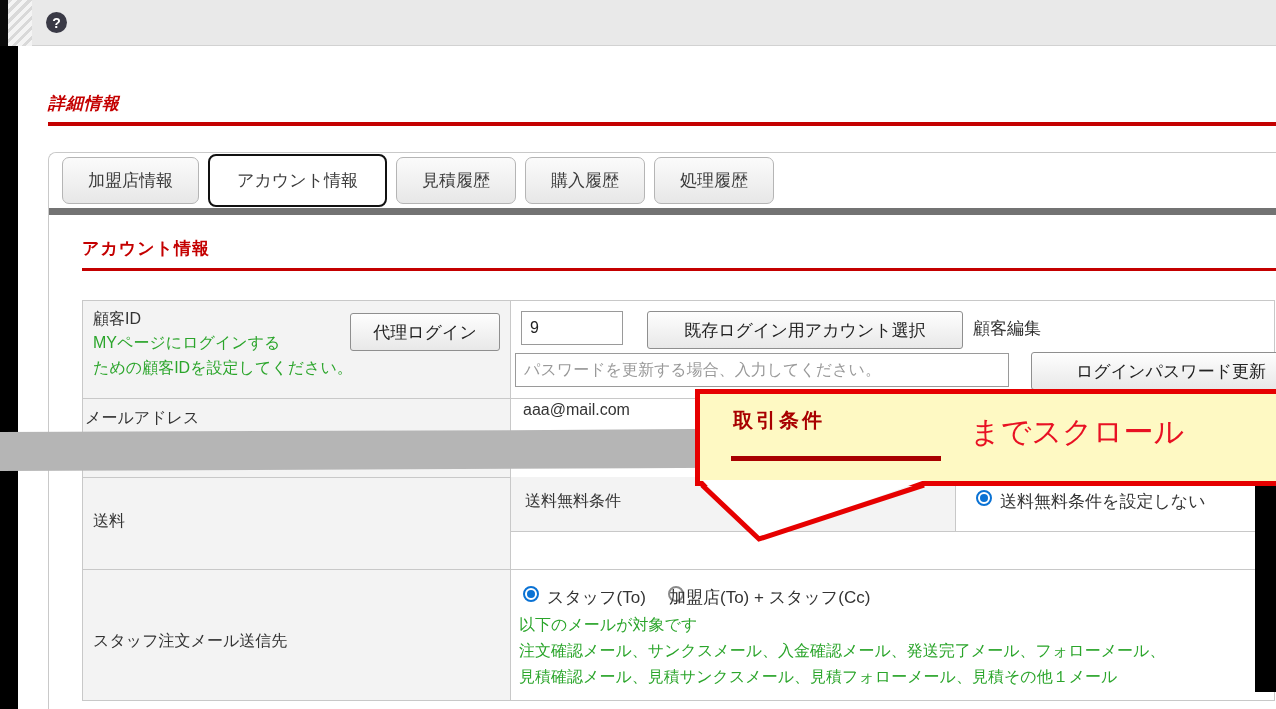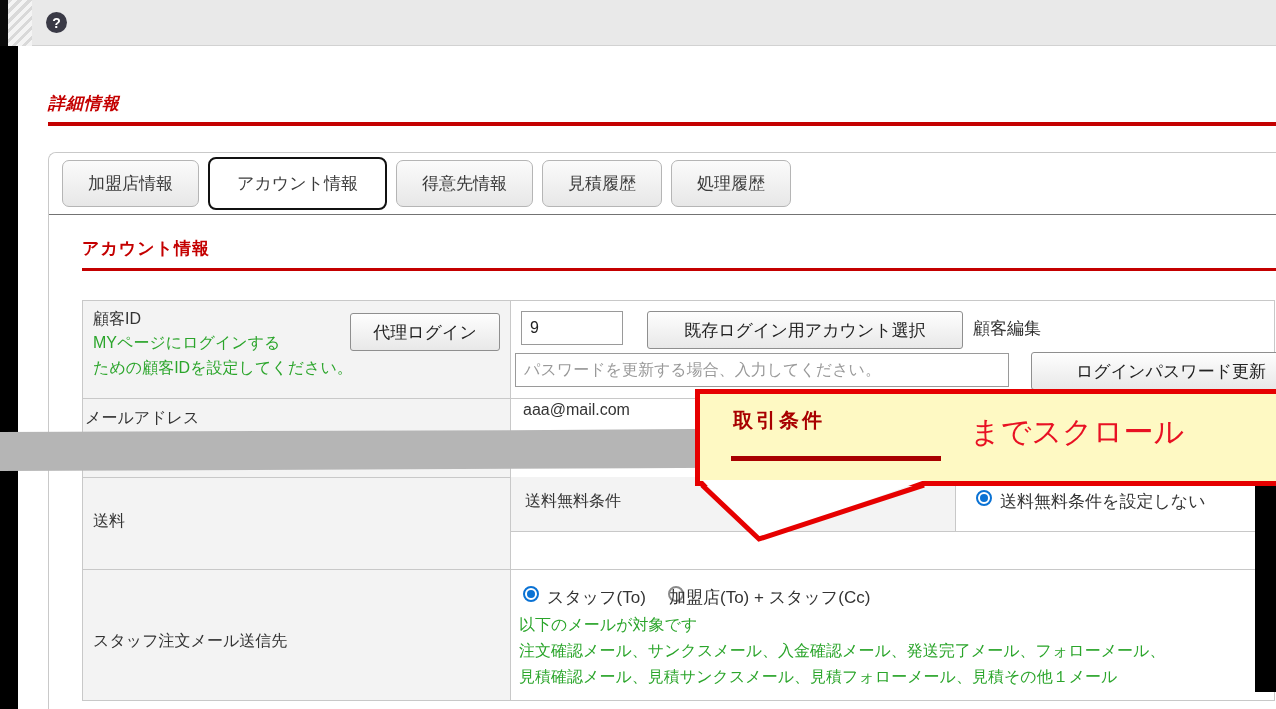--- a/index.html
+++ b/index.html
@@ -21,21 +21,21 @@
     font-size:14px;font-weight:bold;display:flex;align-items:center;justify-content:center;cursor:pointer;}
 
   
   .section-title{position:absolute;left:48px;top:92px;font-size:17px;font-weight:bold;color:var(--red_accent,#c00);letter-spacing:1px;font-style:italic;}
   .section-rule{position:absolute;left:48px;top:122px;width:1228px;height:4px;background:var(--red_accent,#c00);}
 
   
   .panel{position:absolute;left:48px;top:152px;width:1228px;height:557px;background:#fff;
     border:1px solid #c9c9c9;border-right:none;border-bottom:none;border-radius:8px 0 0 0;box-sizing:border-box;}
   .tabstrip{position:absolute;left:49px;top:153px;width:1227px;height:62px;display:flex;align-items:center;
-    padding-left:13px;box-sizing:border-box;border-bottom:1px solid #737373;background:#fff;border-radius:8px 0 0 0;}
+    padding-left:13px;box-sizing:border-box;border-bottom:7px solid #737373;background:#fff;border-radius:8px 0 0 0;}
   .tab{font-size:17px;color:#3b3b3b;background:linear-gradient(#fbfbfb,#e7e7e7);border:1px solid #b5b5b5;
     border-radius:7px;padding:11px 25px;margin-right:9px;cursor:pointer;white-space:nowrap;}
   .tab.active{background:#fff;border:2px solid #111;border-radius:8px;padding:13px 27px;font-weight:normal;z-index:2;}
 
   .subsection-title{position:absolute;left:82px;top:237px;font-size:17px;font-weight:bold;color:var(--red_accent,#c00);letter-spacing:1px;}
   .subsection-rule{position:absolute;left:82px;top:268px;width:1194px;height:3px;background:var(--red_accent,#c00);}
 
   
   .table{position:absolute;left:82px;top:300px;width:1193px;height:401px;border:1px solid #c8c8c8;box-sizing:border-box;}
   .label-col{position:absolute;left:0;top:0;width:428px;height:100%;background:#f3f3f3;border-right:1px solid #c8c8c8;box-sizing:border-box;}
@@ -82,22 +82,22 @@
   <div class="black-left-top"></div>
   <div class="black-left"></div>
 
   <div class="section-title">詳細情報</div>
   <div class="section-rule"></div>
 
   <div class="panel"></div>
   <div class="tabstrip">
     <div class="tab">加盟店情報</div>
     <div class="tab active">アカウント情報</div>
-    <div class="tab">得意先情報</div>
     <div class="tab">見積履歴</div>
+    <div class="tab">購入履歴</div>
     <div class="tab">処理履歴</div>
   </div>
 
   <div class="subsection-title">アカウント情報</div>
   <div class="subsection-rule"></div>
 
   <div class="table">
     <div class="label-col"></div>
     <div class="row-divider" style="top:97px"></div>
     <div class="row-divider" style="top:176px"></div>

